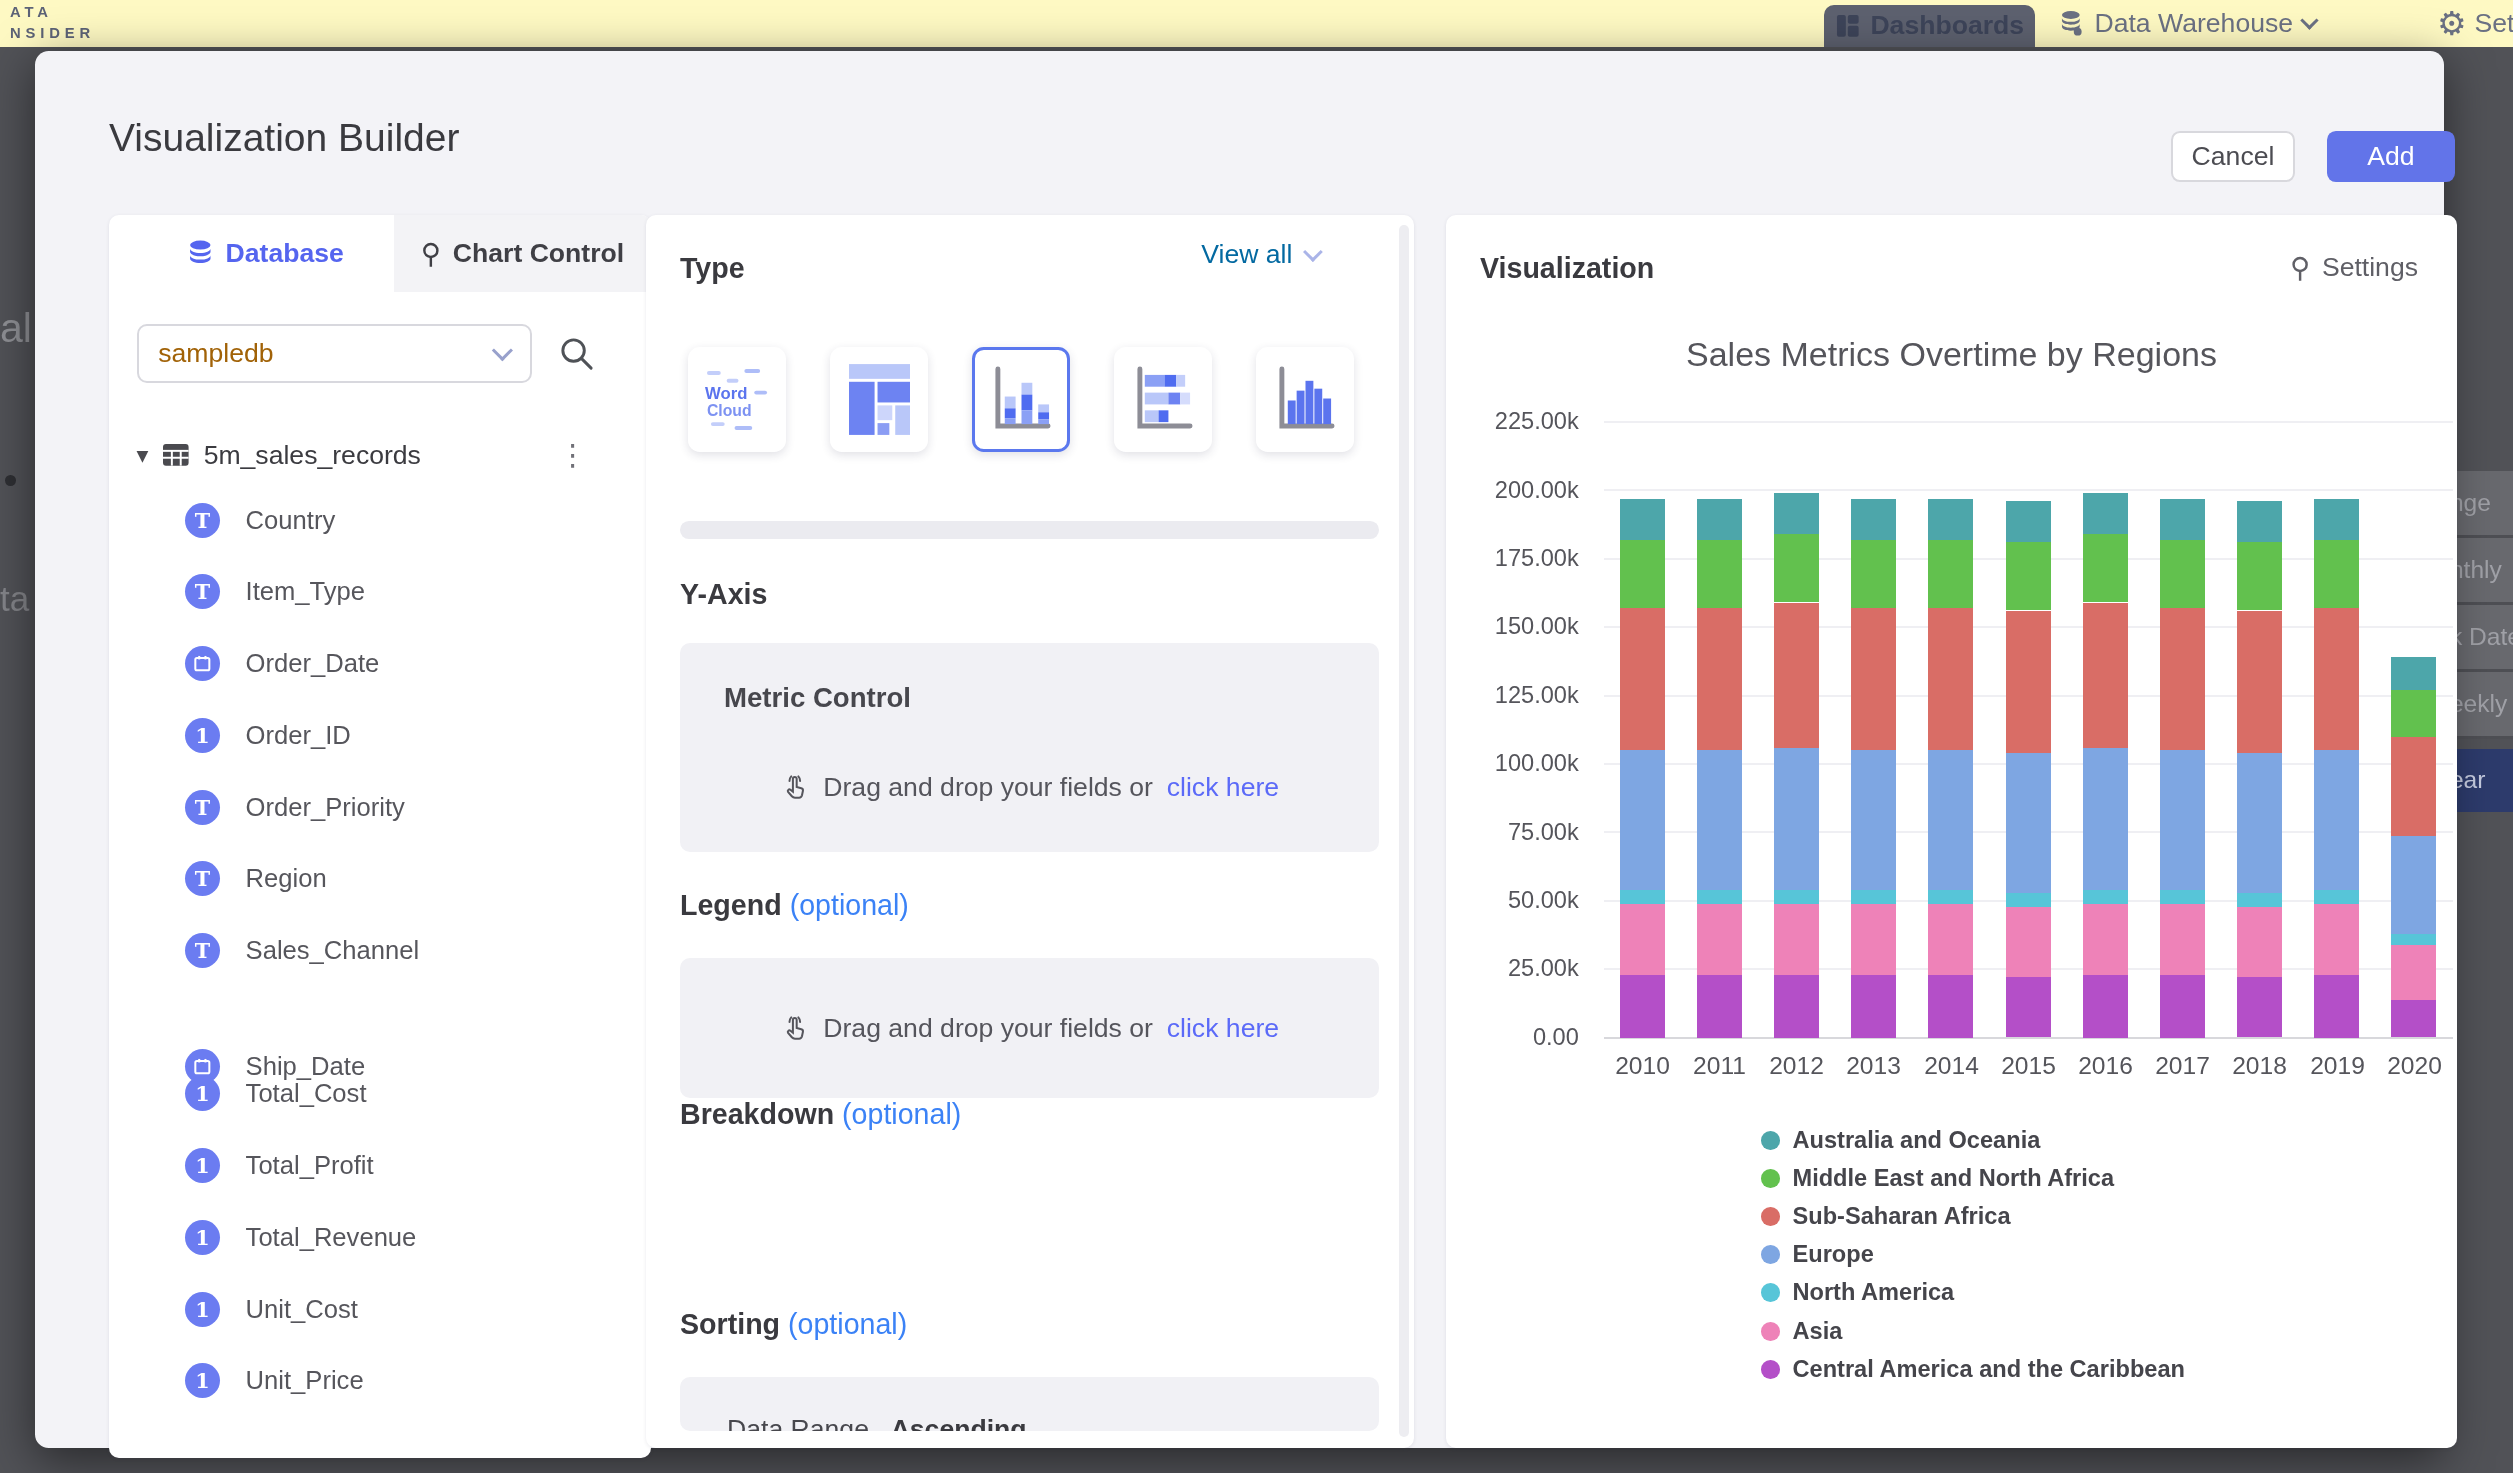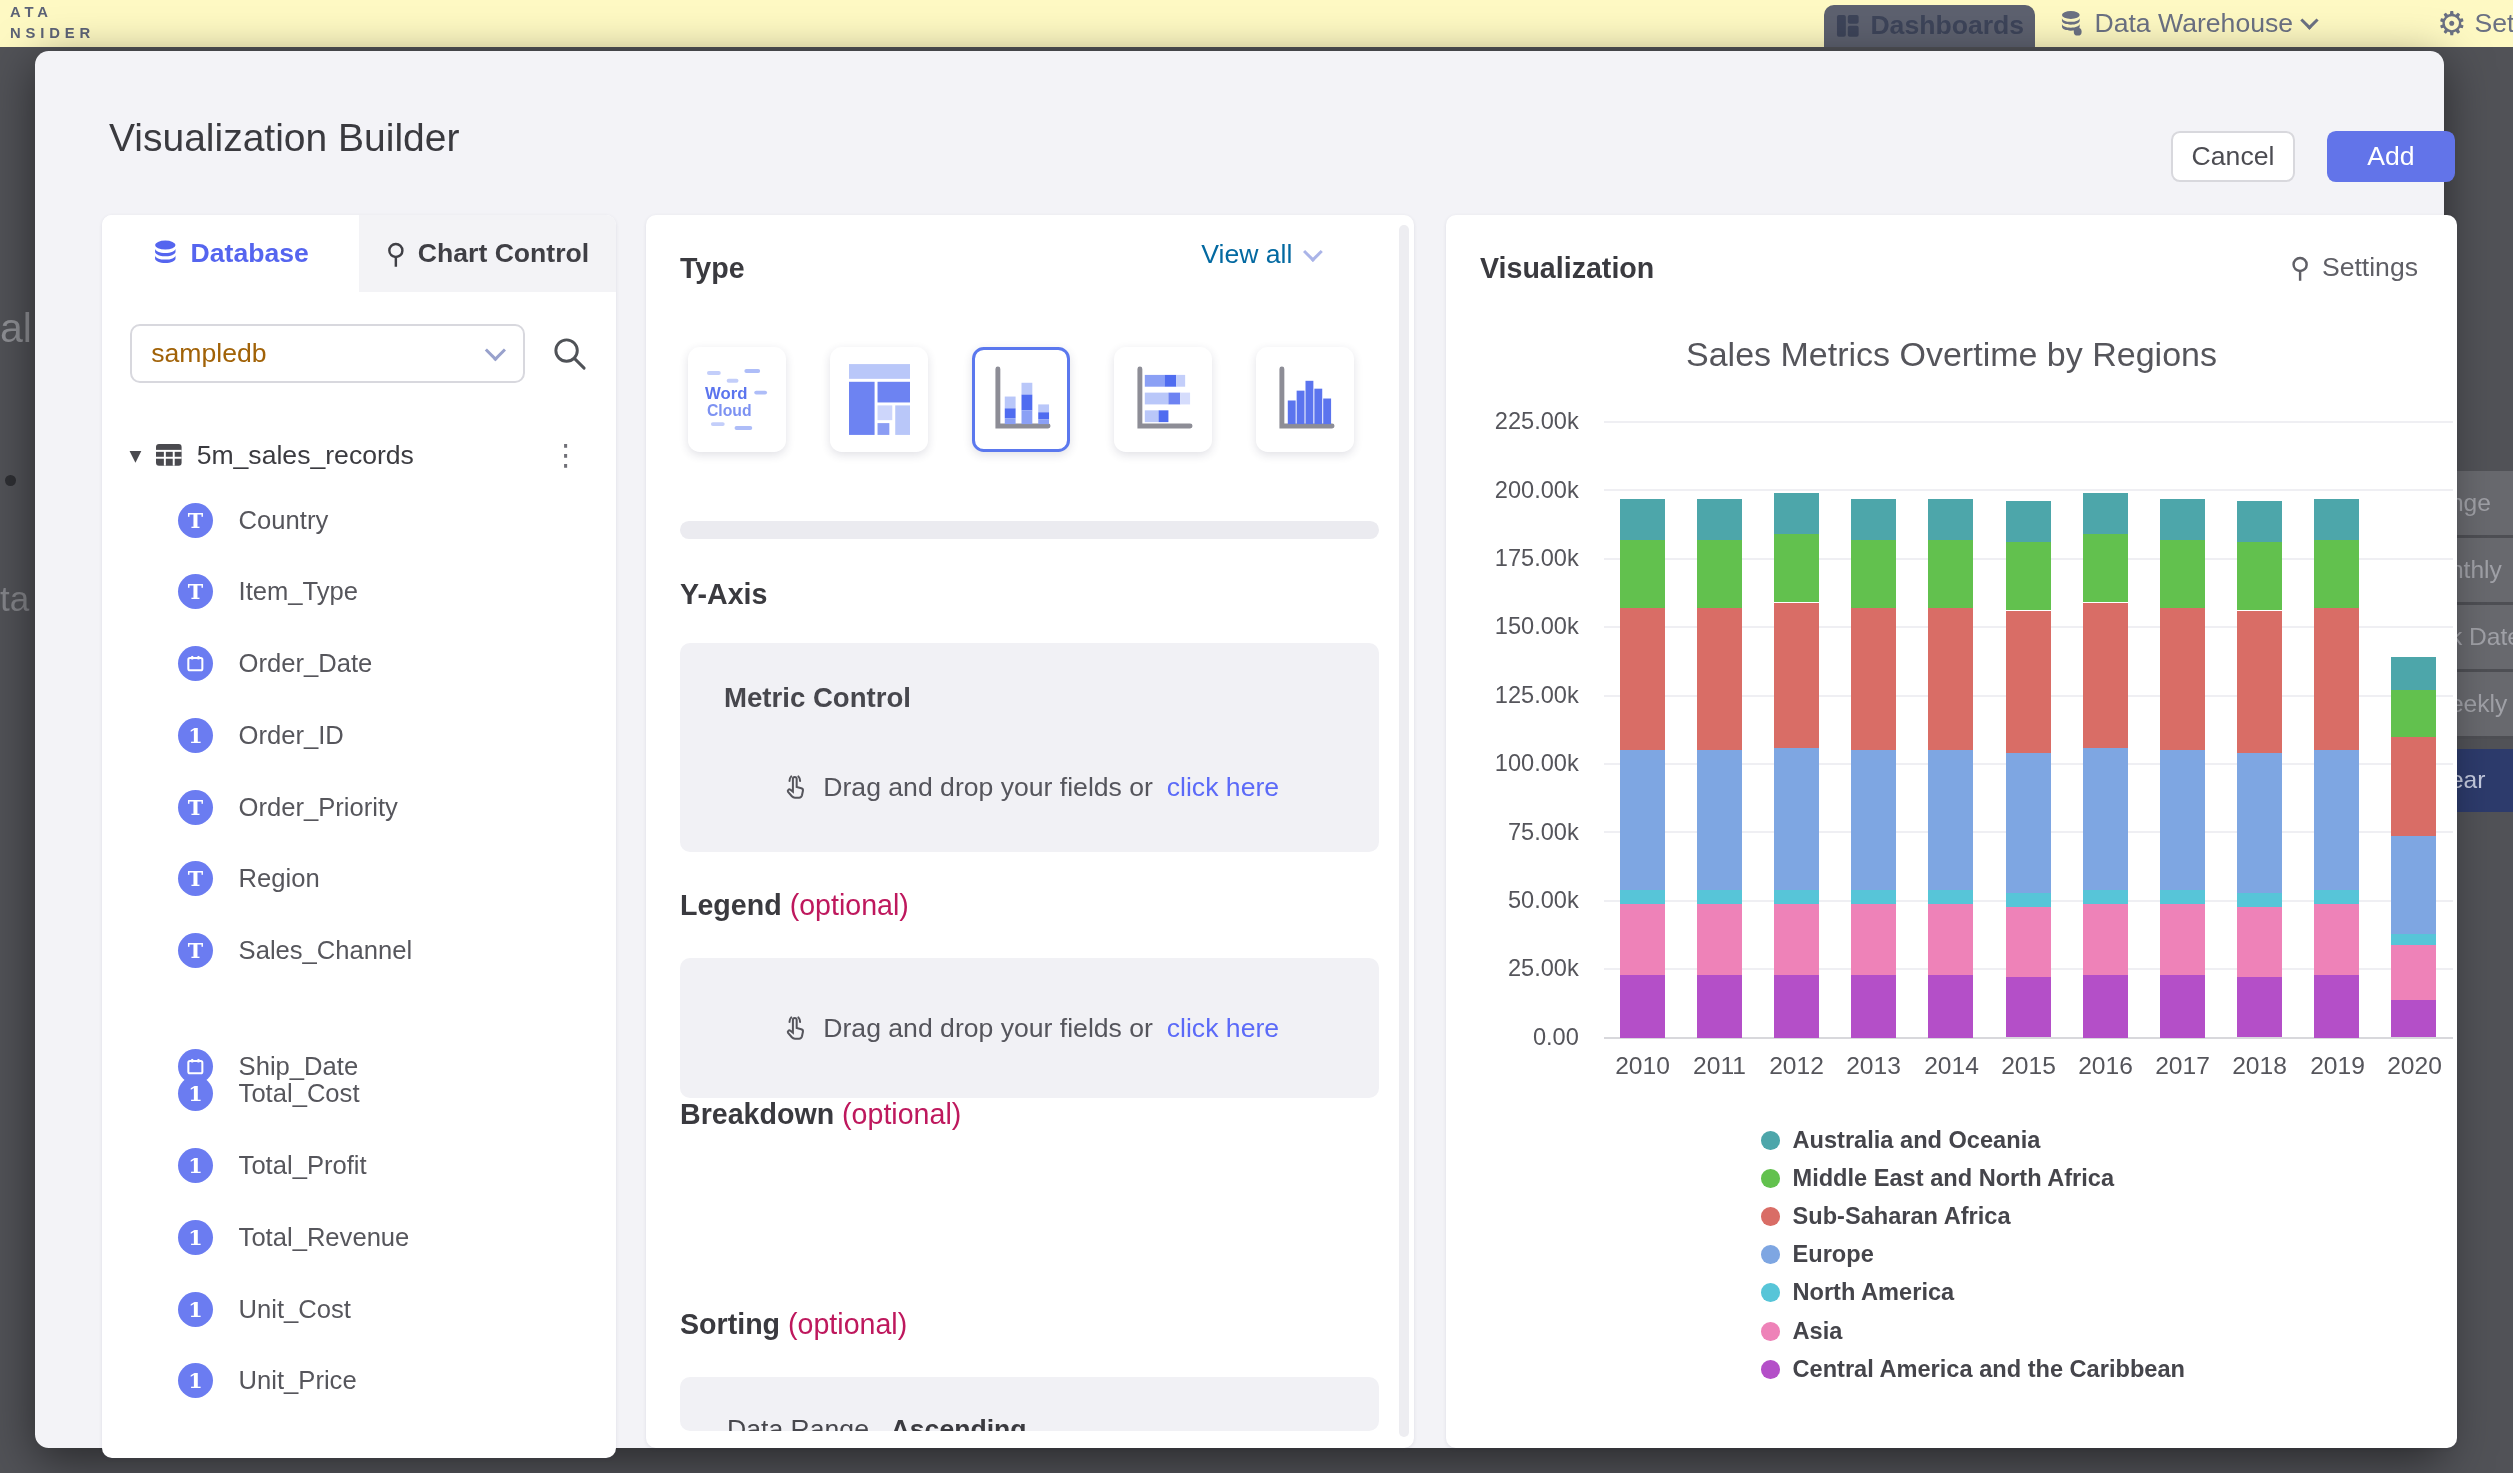--- a/index.html
+++ b/index.html
@@ -24,21 +24,21 @@
   .bd-row{height:67px;background:#68696e;border-bottom:3px solid #4e4f54;box-sizing:border-box;color:#a0a1a7;font-size:24.6px;display:flex;align-items:center;padding-left:4.9px;overflow:hidden;white-space:nowrap;}
   .bd-row.sel{background:#2d3b6c;color:#c6cce0;height:63px;margin-top:9.9px;border-bottom:none;}
   
   .modal{position:absolute;left:35px;top:51px;width:2409px;height:1397px;background:#f3f3f7;border-radius:13.8px;box-shadow:0 11.8px 47px rgba(0,0,0,.5);}
   .modal-title{position:absolute;left:74px;top:65px;font-size:39px;font-weight:500;color:#3a3a3f;}
   .btn{position:absolute;top:80px;height:51px;border-radius:8.9px;font-size:26.6px;display:flex;align-items:center;justify-content:center;box-sizing:border-box;cursor:pointer;}
   .btn-cancel{left:2136px;width:124px;background:#fff;border:2px solid #d8d8dd;color:#4c4c52;}
   .btn-add{left:2292px;width:128px;background:#6274e9;color:#fff;}
   .card{position:absolute;top:164px;background:#fff;border-radius:9.9px;box-shadow:0 1px 3.9px rgba(50,50,80,.10);}
   
-  .card-left{left:67px;width:514px;height:1243px;overflow:hidden;}
+  .card-left{left:74px;width:514px;height:1243px;overflow:hidden;padding-left:28px;}
   .tabs{display:flex;height:77px;}
   .tab{flex:1;display:flex;align-items:center;justify-content:center;gap:11.8px;font-size:26.6px;font-weight:600;}
   .tab.active{background:#fff;color:#5565ef;}
   .tab.inactive{background:#f3f3f6;color:#3f3f45;}
   .tool-glyph{font-size:27.6px;line-height:27.6px;}
   .select-row{position:absolute;left:27.6px;top:109px;width:395px;height:59px;border:2px solid #d8d8de;border-radius:9.9px;box-sizing:border-box;display:flex;align-items:center;padding:0 19.7px;font-size:26.6px;color:#a16207;background:#fff;}
   .select-chev{margin-left:auto;width:11.8px;height:11.8px;border-right:3px solid #98a1cc;border-bottom:3px solid #98a1cc;transform:rotate(45deg);margin-top:-5.9px;}
   .search-ic{position:absolute;left:448px;top:119px;cursor:pointer;}
   .tree-head{position:absolute;left:27.6px;top:223px;display:flex;align-items:center;gap:13.8px;font-size:26.6px;font-weight:500;color:#3b3b40;width:459px;}
   .tri{font-size:23.6px;color:#4a4a4f;cursor:pointer;}
@@ -49,21 +49,21 @@
   
   .card-mid{left:611px;width:768px;height:1233px;overflow:hidden;}
   .mid-head{position:absolute;left:34px;top:37px;font-size:28.6px;font-weight:600;color:#3a3a3f;}
   .viewall{position:absolute;right:94px;top:24px;display:flex;align-items:center;gap:13.8px;font-size:26.6px;color:#0369a1;cursor:pointer;}
   .viewall .chev2{width:10.8px;height:10.8px;border-right:3px solid #aab4e8;border-bottom:3px solid #aab4e8;transform:rotate(45deg);margin-top:-5.9px;}
   .type-card{position:absolute;top:132px;width:98px;height:105px;background:#fff;border-radius:11.8px;box-shadow:0 3px 9.9px rgba(40,40,80,.14);box-sizing:border-box;display:flex;align-items:center;justify-content:center;cursor:pointer;}
   .type-card.selected{border:3px solid #5b78ee;}
   .hsb{position:absolute;left:34px;top:306px;width:699px;height:17.7px;border-radius:8.9px;background:#ebebf0;cursor:pointer;}
   .sec-head{position:absolute;left:34px;font-size:28.6px;color:#3a3a3f;}
   .sec-head b{font-weight:600;}
-  .sec-head .opt{font-weight:400;color:#be185d;}
+  .sec-head .opt{font-weight:400;color:#3b82f6;}
   .gpanel{position:absolute;left:34px;width:699px;background:#f1f1f5;border-radius:9.9px;box-sizing:border-box;}
   .gpanel-title{position:absolute;left:44px;top:39px;font-size:27.6px;font-weight:600;color:#47474d;}
   .droprow{position:absolute;left:0;width:100%;display:flex;align-items:center;justify-content:center;gap:13.8px;font-size:26.6px;color:#55555c;}
   .droprow .link{color:#5b6af8;cursor:pointer;}
   .groupby-row{position:absolute;left:47px;top:53px;font-size:26.6px;color:#55555c;}
   .groupby-row .gb{text-decoration:underline;cursor:pointer;}
   .groupby-row .gb-val{font-weight:700;color:#3a3a3f;margin-left:21.7px;}
   .sort-panel{overflow:hidden;height:54px;}
   .sort-row{margin:37px 0 0 47px;font-size:26.6px;color:#47474d;}
   .sort-row .sf{text-decoration:underline;}

